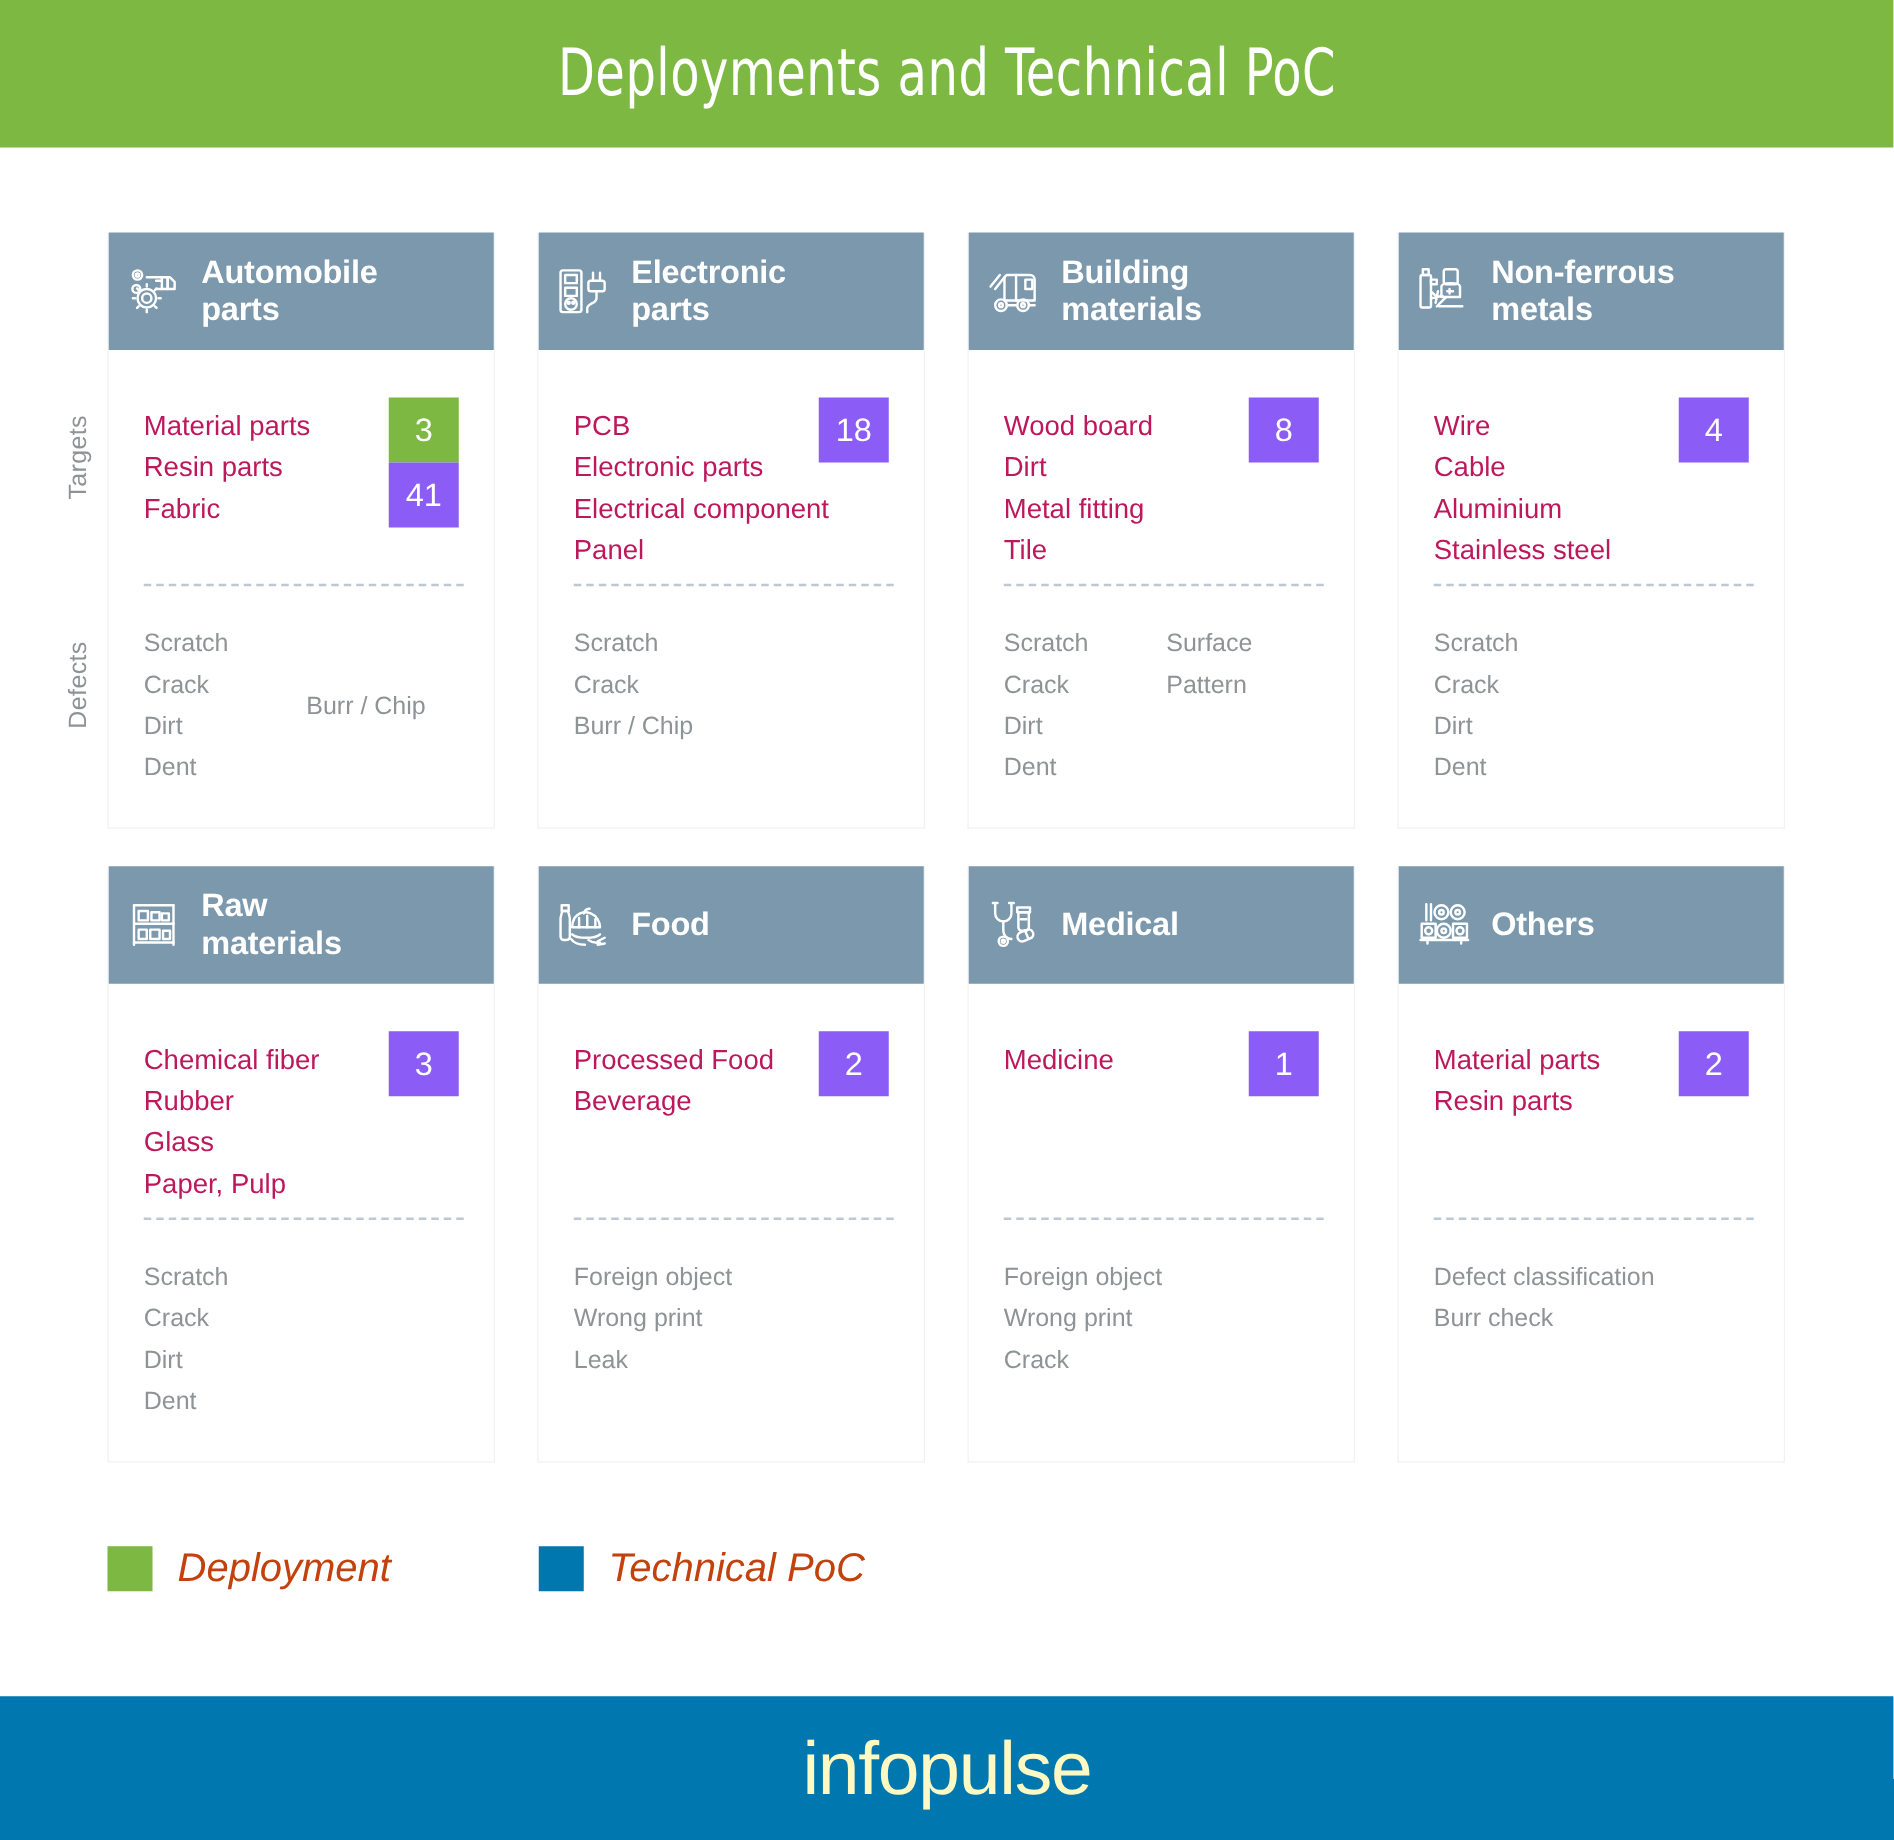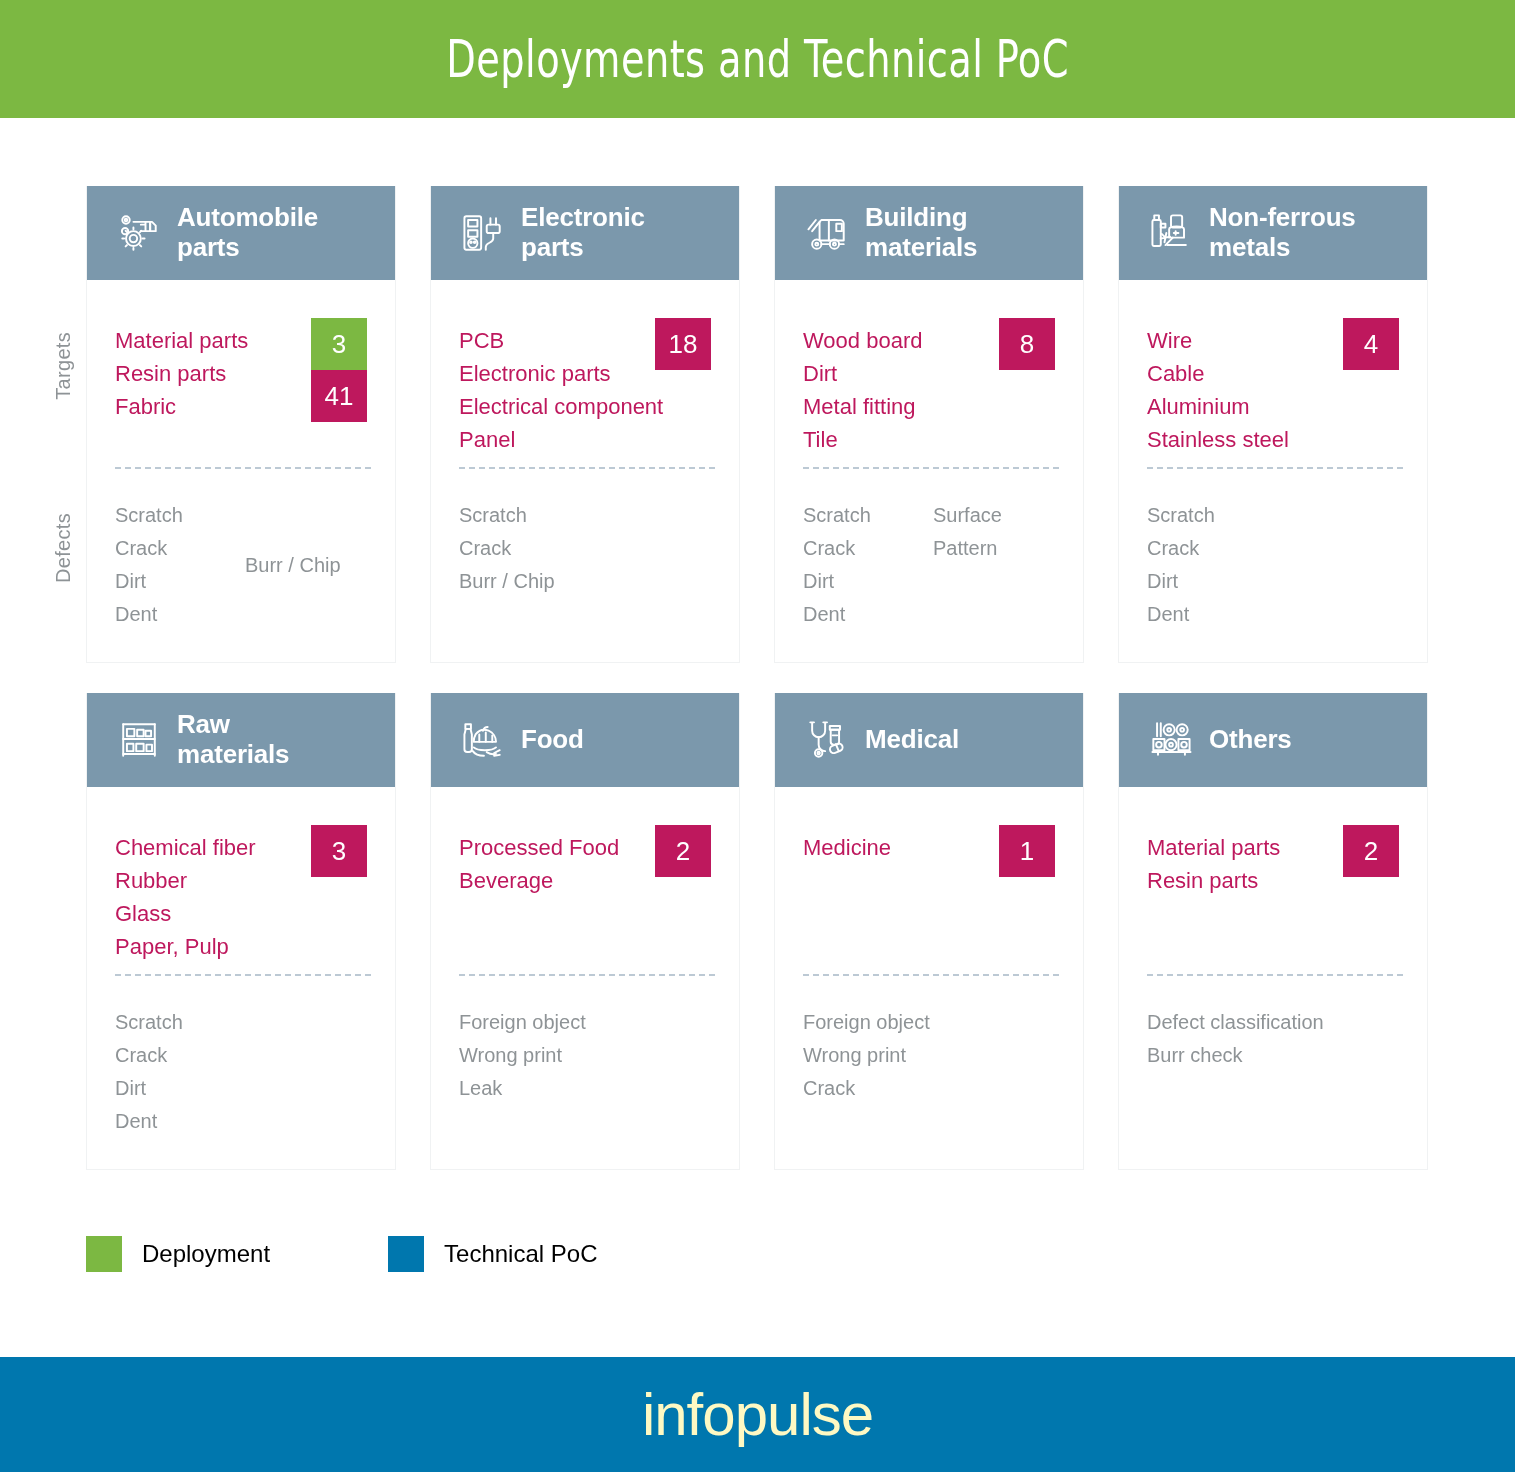--- a/index.html
+++ b/index.html
@@ -72,21 +72,21 @@
     border-top: none;
     display: flex;
     flex-direction: column;
   }
 
   .card-head {
     height: 94px;
     background: #7B98AC;
     display: flex;
     align-items: center;
-    padding: 0 6px 0 24px;
+    padding: 0 6px 0 8px;
     gap: 10px;
   }
   .card-icon {
     flex: 0 0 auto;
     width: 56px;
     height: 56px;
     display: flex;
     align-items: center;
     justify-content: center;
   }
@@ -137,21 +137,21 @@
     height: 52px;
     display: flex;
     align-items: center;
     justify-content: center;
     color: #ffffff;
     font-family: "Liberation Sans", sans-serif;
     font-size: 26px;
     line-height: 1;
   }
   .badge.green { background: #7CB842; }
-  .badge.blue  { background: #be185d; }
+  .badge.blue  { background: #8b5cf6; }
 
   .divider {
     height: 0;
     border-top: 2px dashed #bcc9d4;
     margin-right: 8px;
   }
 
   
   .defects-block {
     padding-top: 30px;
@@ -189,24 +189,25 @@
   }
   .legend-item.first { margin-right: 118px; }
   .legend-swatch {
     width: 36px;
     height: 36px;
     margin-right: 20px;
   }
   .legend-swatch.green { background: #7CB842; }
   .legend-swatch.blue  { background: #0077AE; }
   .legend-label {
-    color: #000000;
-    font-family: "Liberation Sans", sans-serif;
-    font-size: 24px;
+    color: #c2410c;
+    font-family: "Liberation Sans", sans-serif;
+    font-size: 32px;
     white-space: nowrap;
+    font-style: italic;
   }
 
   
   .footer-band {
     position: absolute;
     left: 0;
     bottom: 0;
     width: 1515px;
     height: 115px;
     background: #0077AE;

